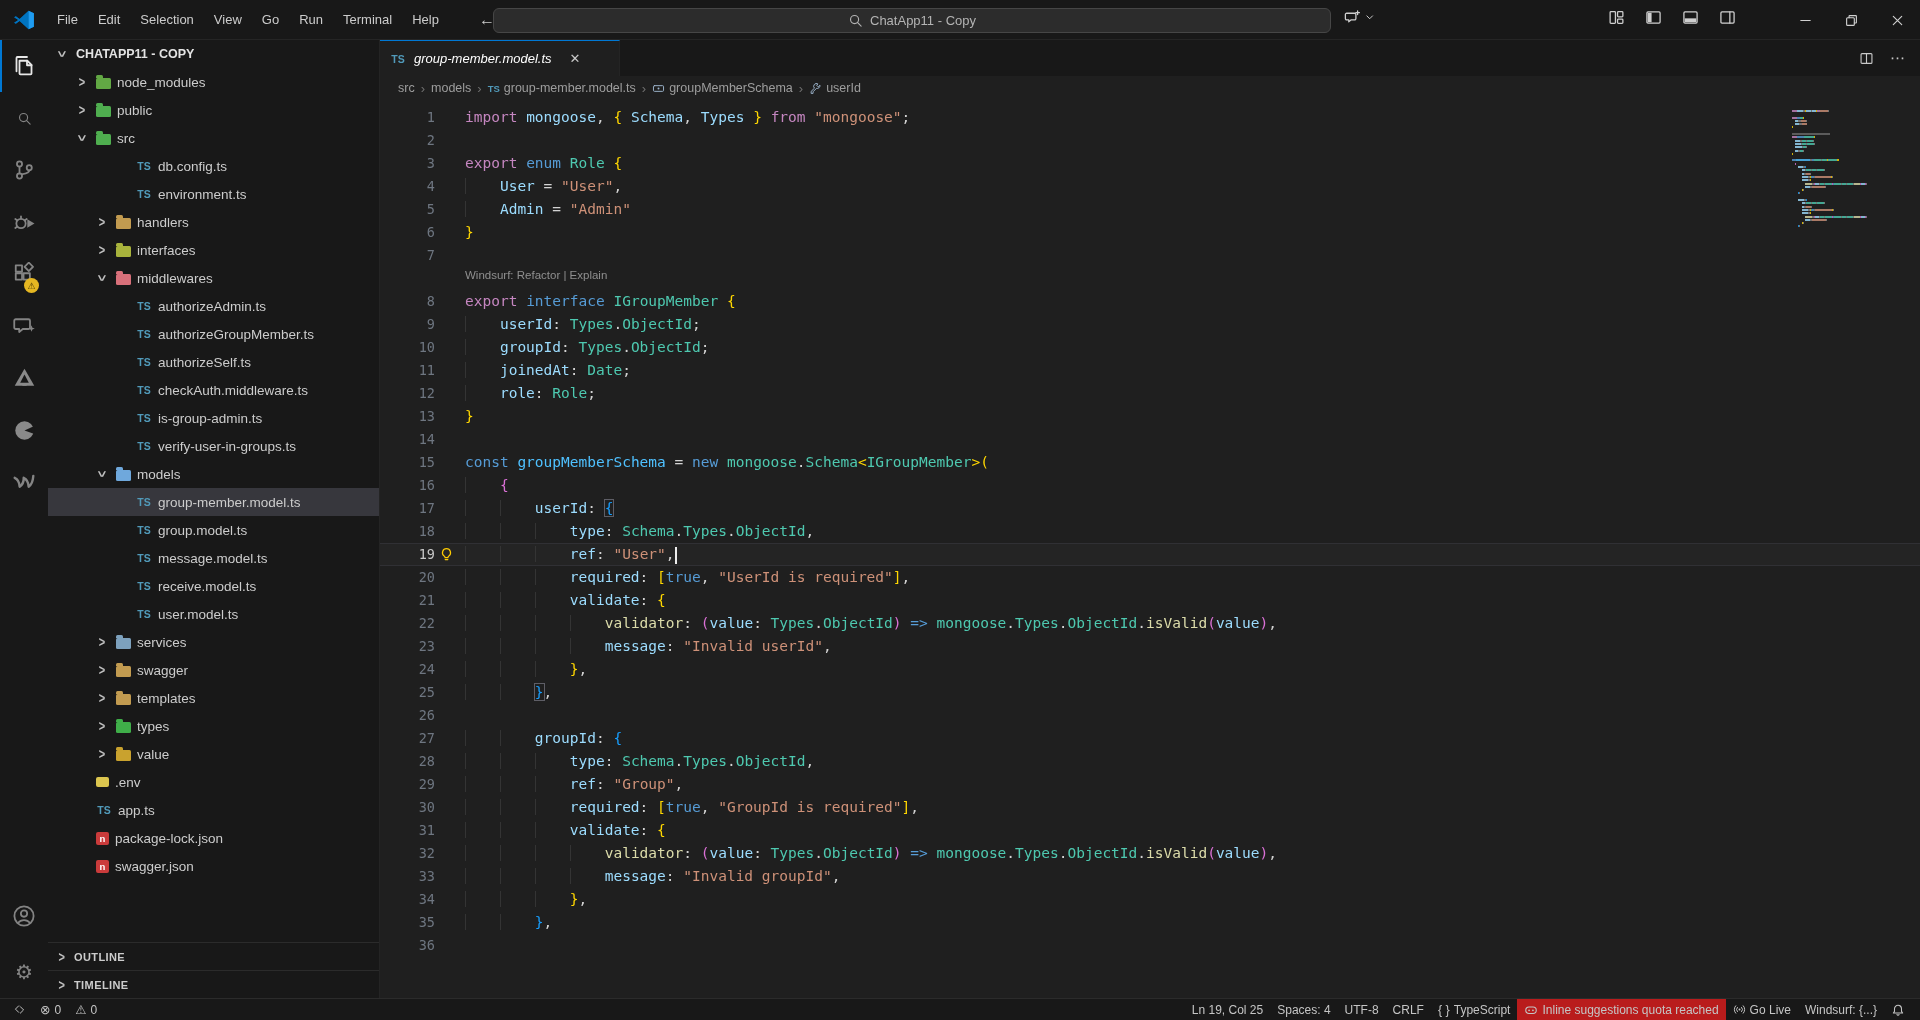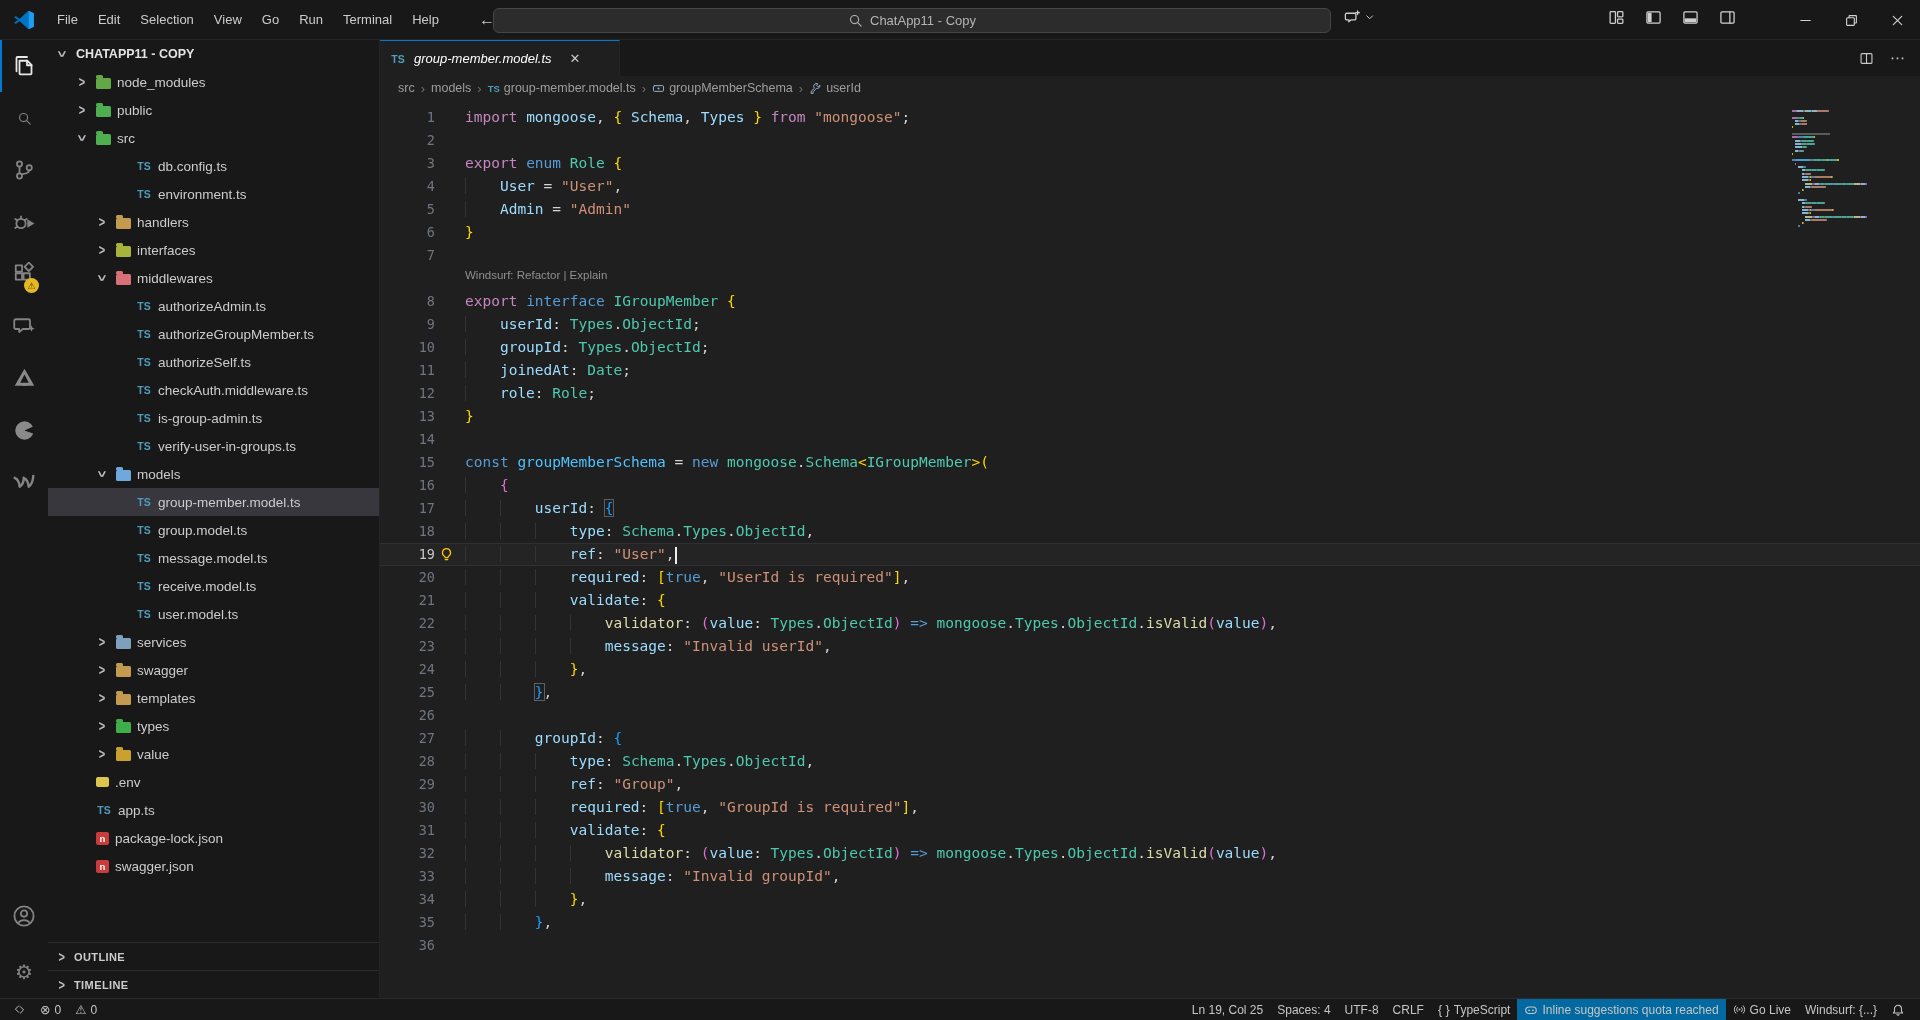--- a/index.html
+++ b/index.html
@@ -106,21 +106,21 @@
   .watermark { position:absolute; left:50%; top:892px; transform:translateX(-50%); z-index:6;
     font-family:"DejaVu Sans", sans-serif; font-size:66px; font-weight:700;
     color:rgba(175,175,175,.34); pointer-events:none; }
 
   
   .statusbar { height:22px; flex:none; background:#181818; border-top:1px solid #2b2b2b;
     display:flex; align-items:center; color:#c5c5c5; font-size:12px; padding:0 8px 0 6px; }
   .sb-left, .sb-right { display:flex; align-items:center; height:100%; }
   .sb-right { margin-left:auto; }
   .status-item { display:flex; align-items:center; gap:4px; padding:0 7px; height:100%; white-space:nowrap; }
-  .status-item.hl { background:#0369a1;justify-content:space-between; }
+  .status-item.hl { background:#b91c1c;justify-content:space-between; }
   .glyph { font-size:12.5px; }
   .ic { display:inline-flex; align-items:center; justify-content:center; }
   svg { display:block; }
 </style>
 </head>
 <body>
 
 <div class="window">
 
   <div class="titlebar">

